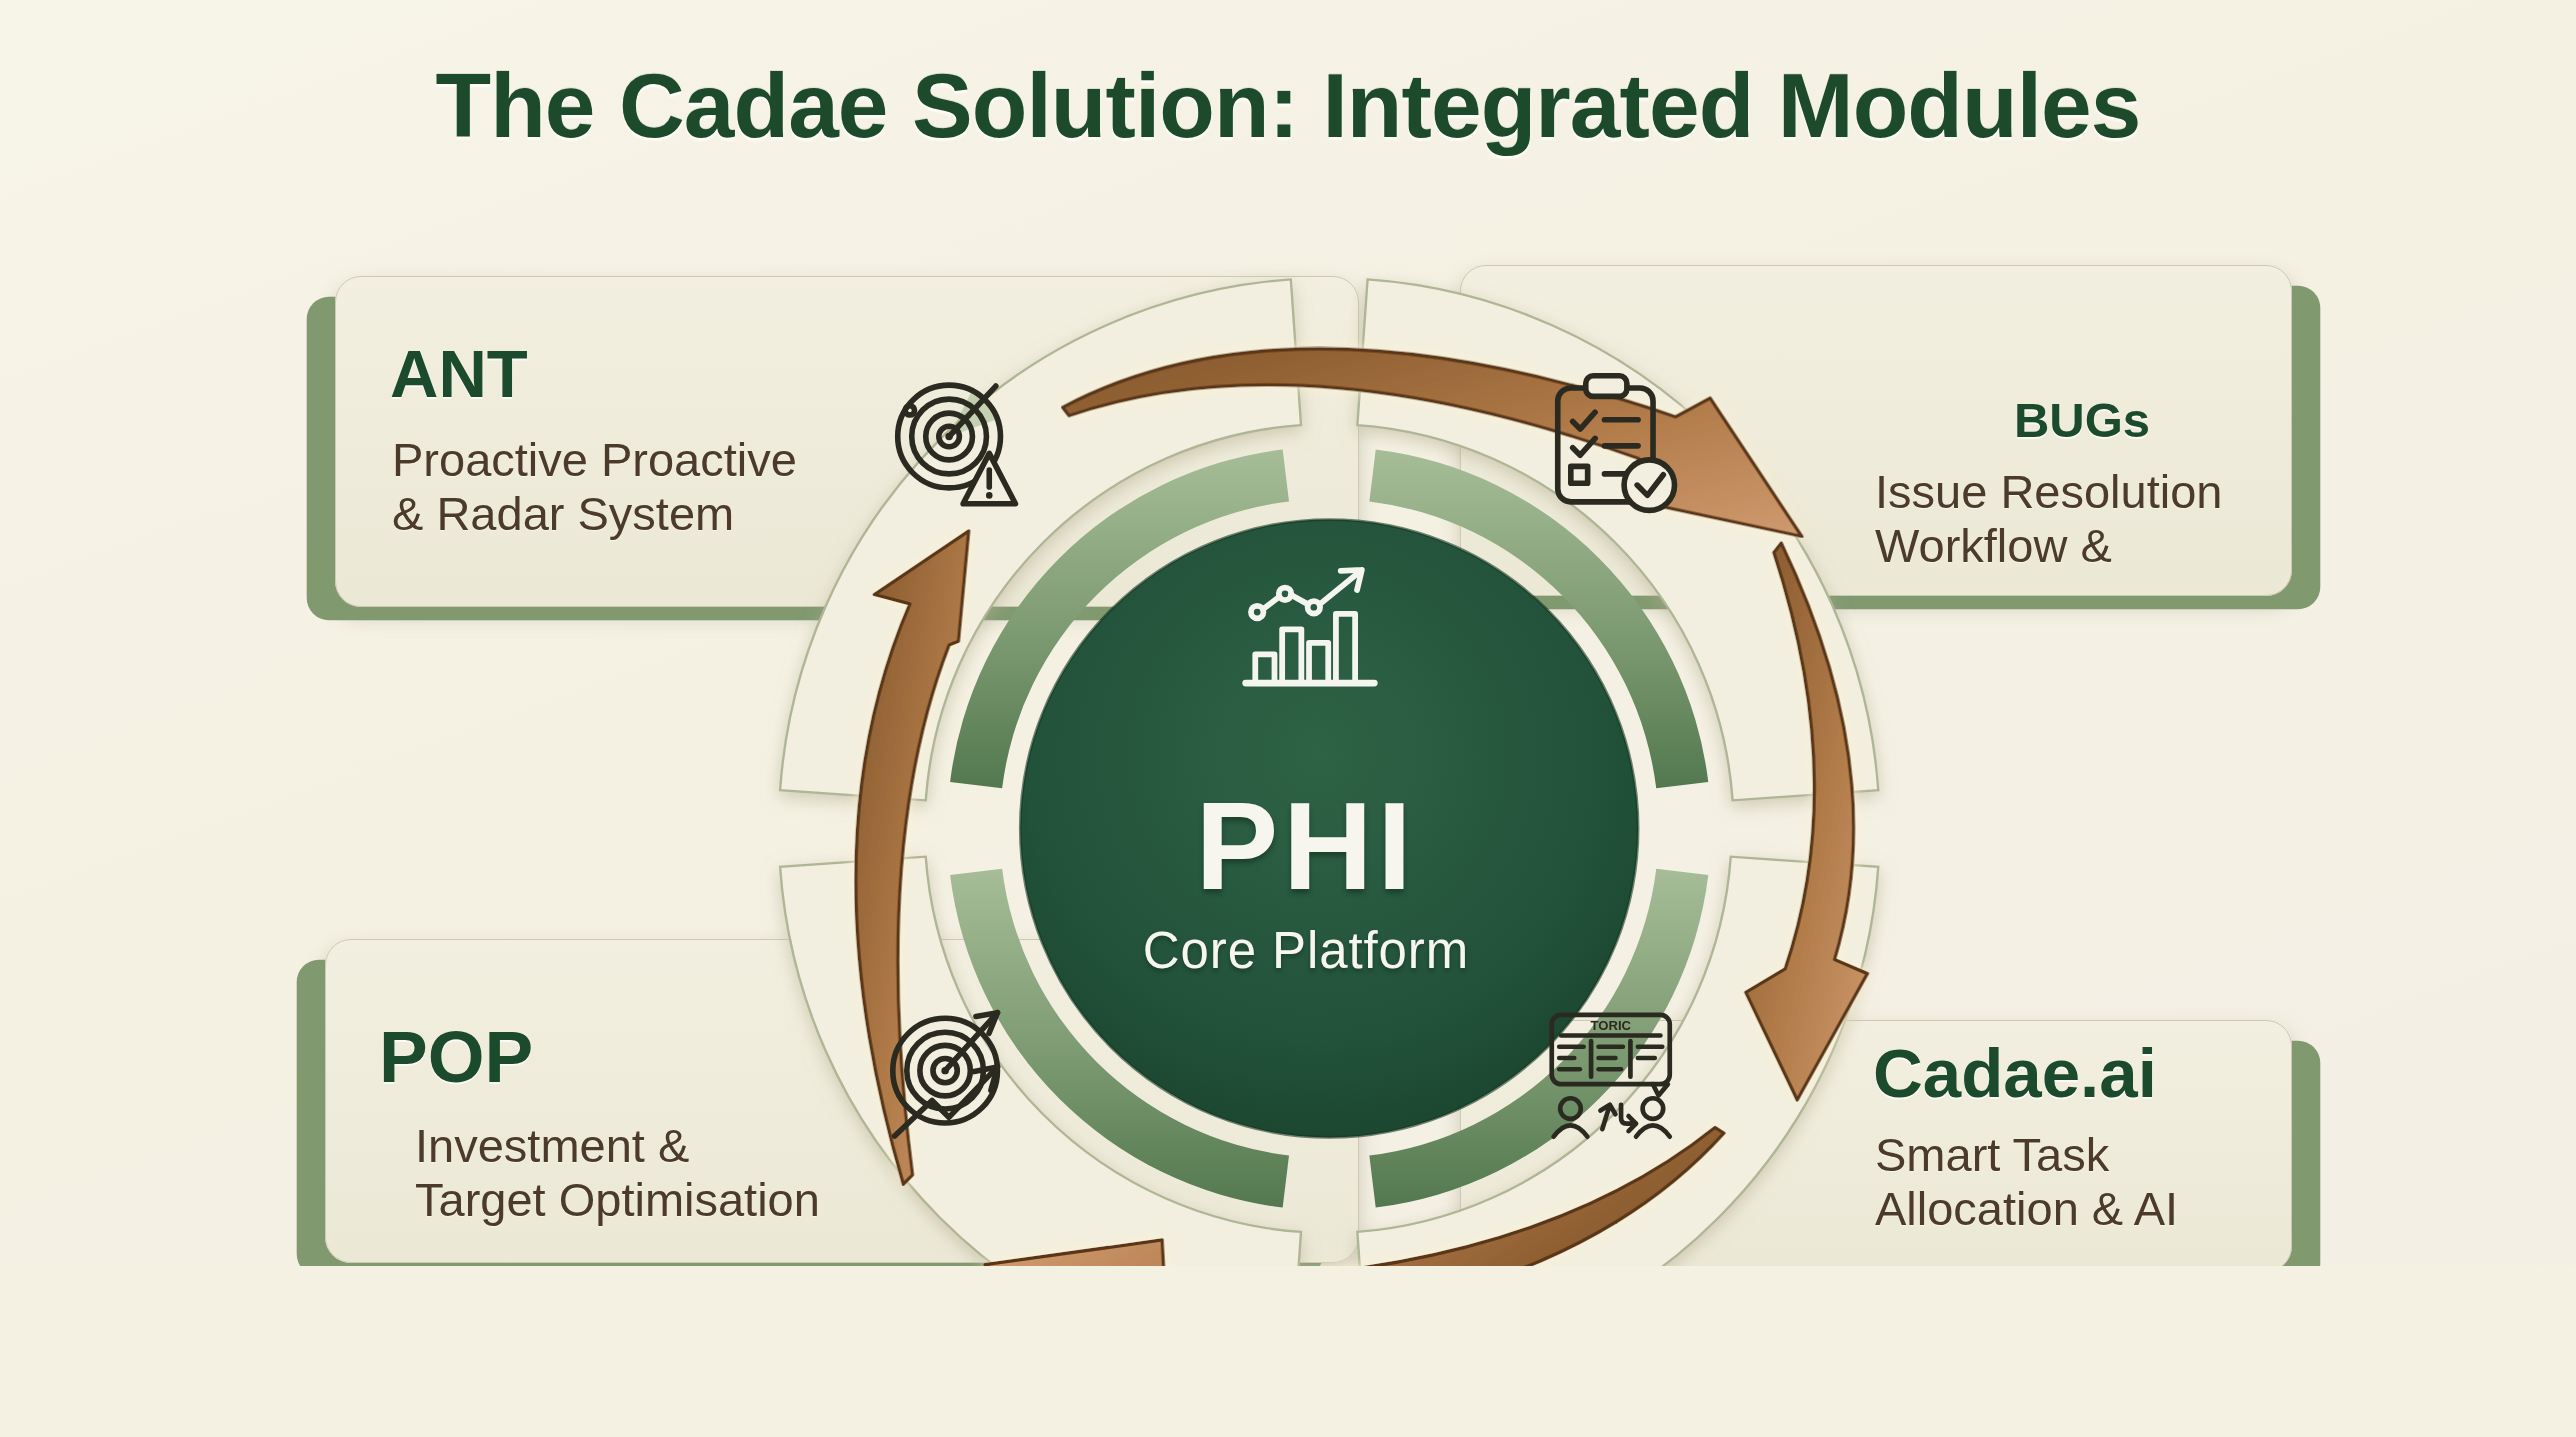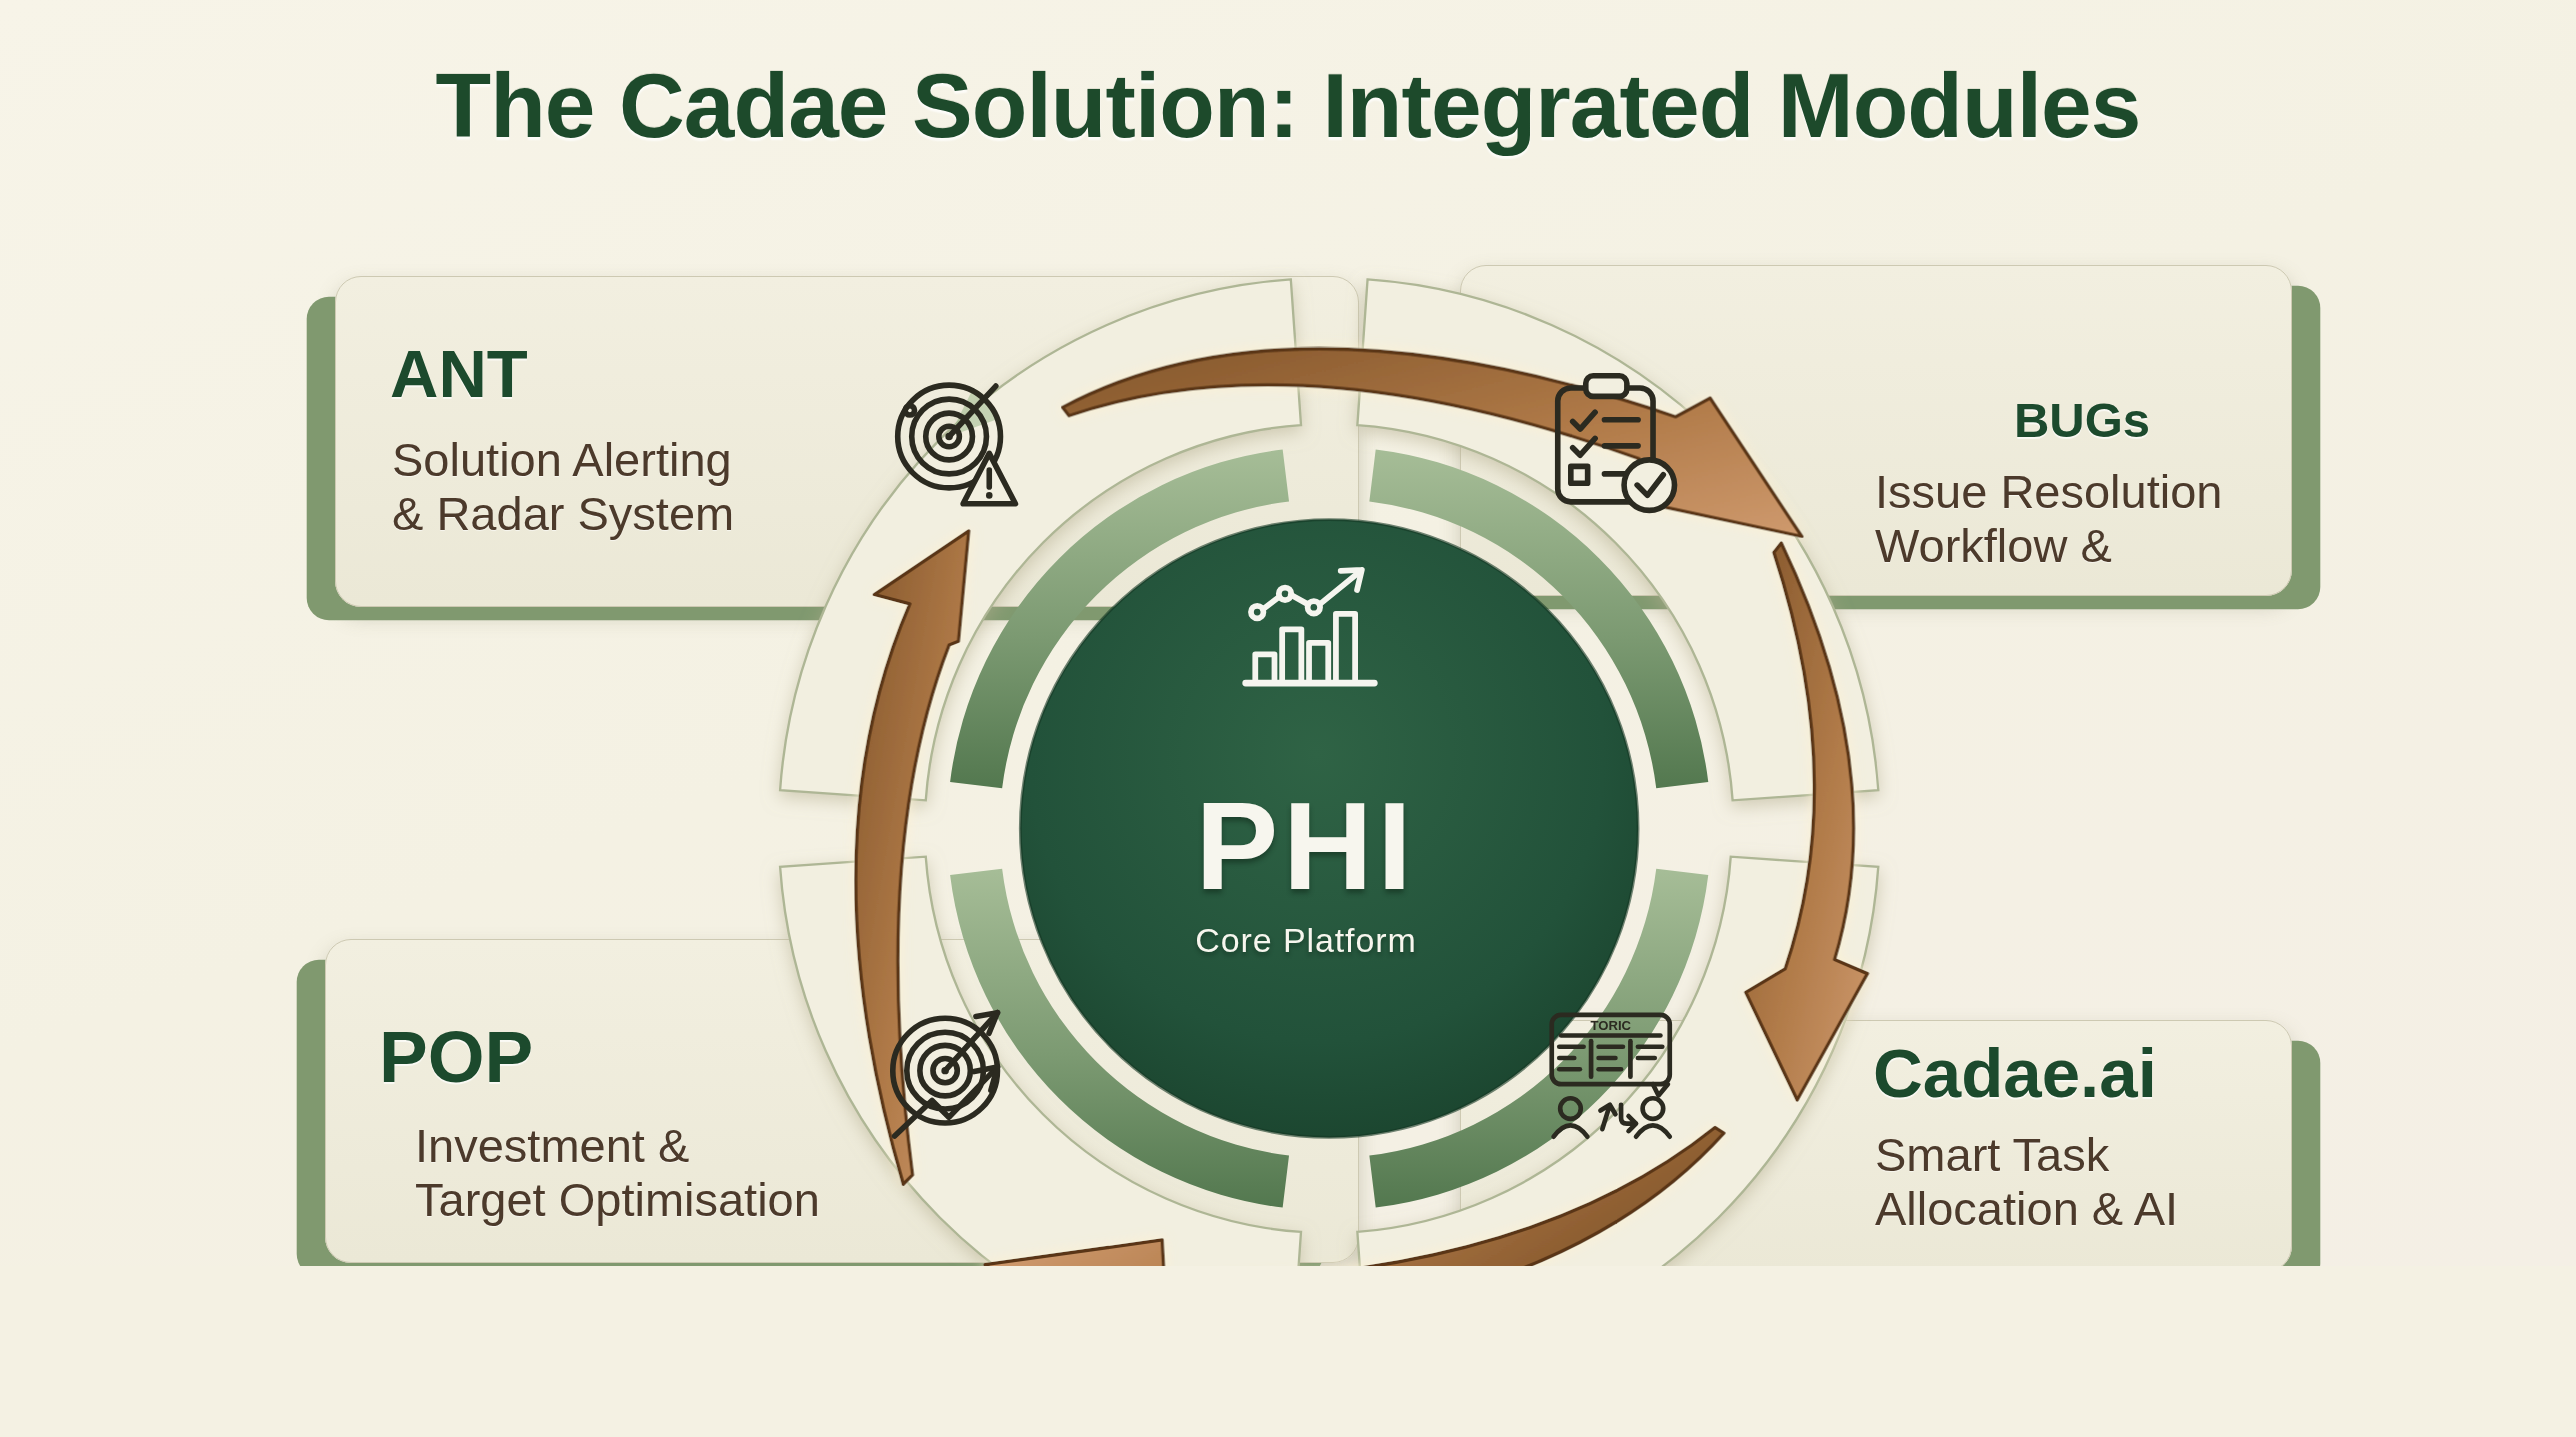--- a/index.html
+++ b/index.html
@@ -42,39 +42,39 @@
   .layer{position:absolute;left:0;top:0;}
   .icon-svg{position:absolute;}
   .core-text{
     position:absolute;left:1025px;top:784px;width:562px;text-align:center;color:#f7f6ee;
   }
   .core-name{
     margin:0;font-size:124px;line-height:124px;font-weight:700;letter-spacing:4.7px;
     text-shadow:0 3.7px 5.6px rgba(10,30,18,.45);
   }
   .core-sub{
-    margin:13px 0 0 0;font-size:34px;font-weight:400;letter-spacing:0.9px;
+    margin:13px 0 0 0;font-size:51px;font-weight:400;letter-spacing:0.9px;
     text-shadow:0 2.8px 4.7px rgba(10,30,18,.4);
   }
   .sparkle{
     position:absolute;left:2479px;top:1318px;font-size:43px;color:#ece3d0;
     text-shadow:0 0 9.4px #fff;
   }
 </style>
 </head>
 <body>
 
 <div class="stage">
 
   <h1 class="title">The Cadae Solution: Integrated Modules</h1>
 
   <div class="card card-ant left-side">
     <h2>ANT</h2>
     <div class="sub">
-      <div>Solution Alerting</div>
+      <div>Proactive Proactive</div>
       <div>&amp; Radar System</div>
     </div>
   </div>
 
   <div class="card card-bugs right-side">
     <h2>BUGs</h2>
     <div class="sub">
       <div>Issue Resolution</div>
       <div>Workflow &amp;</div>
     </div>

